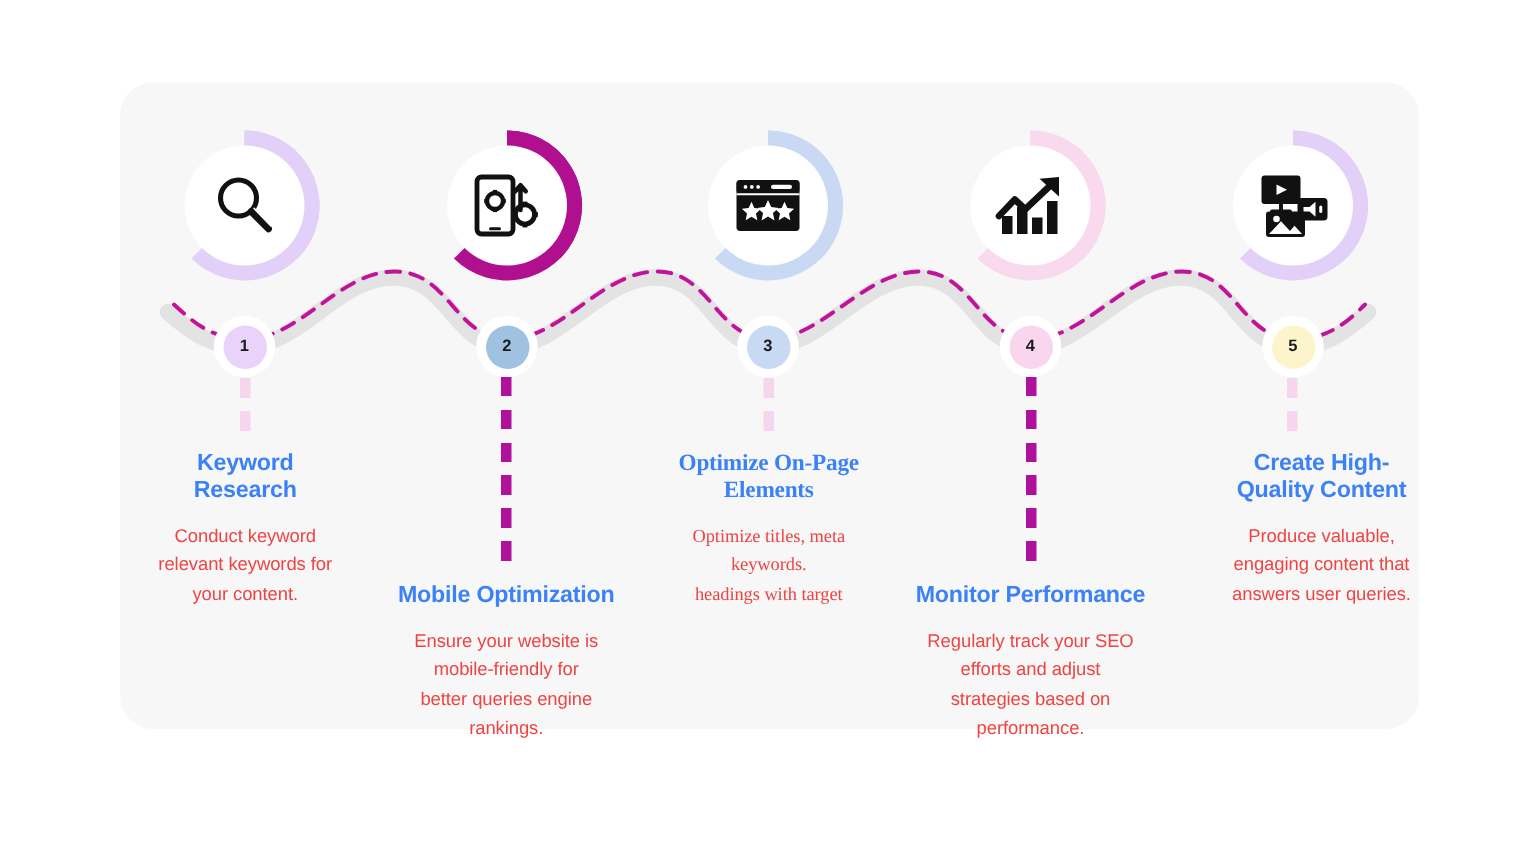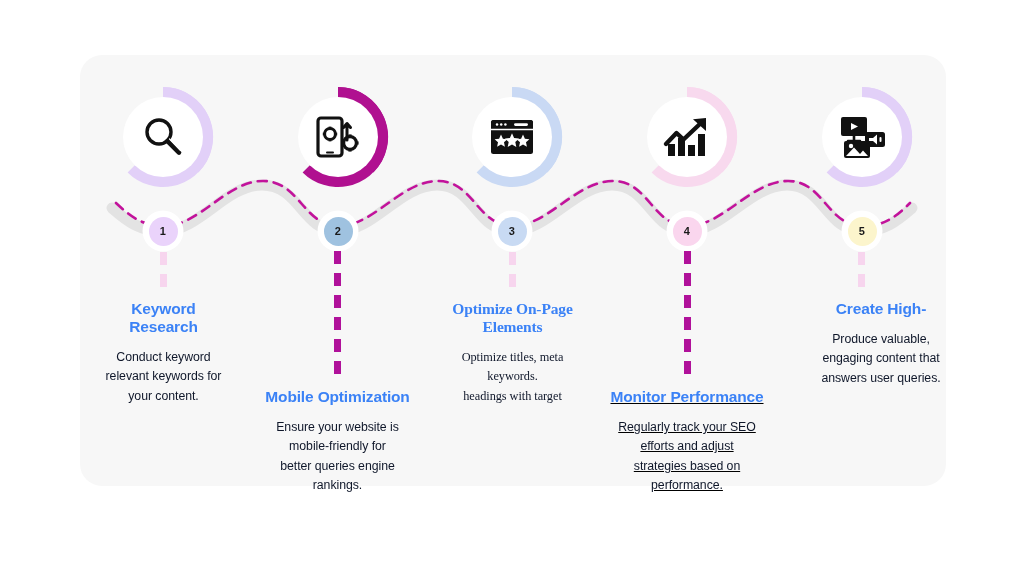--- a/index.html
+++ b/index.html
@@ -81,21 +81,21 @@
   }
   .step-title {
     font-size: 15.5px;
     font-weight: bold;
     color: #3b82f6;
     line-height: 18px;
     letter-spacing: -0.15px;
   }
   .step-desc {
     font-size: 12.3px;
-    color: #0f172a;
+    color: #ef4444;
     line-height: 19.3px;
     margin-top: 12px;
     letter-spacing: -0.05px;
   }
 </style>
 </head>
 <body>
 
 <div id="stage">
 
@@ -265,21 +265,21 @@
       </svg>
     </div>
   </div>
   <div class="marker" style="left:669px; top:213px;">
     <div class="marker-inner" style="background:#fad6ee;">
       <span>4</span>
     </div>
   </div>
   <div class="connector" style="left:684px; top:251px; height:131px;
               background: repeating-linear-gradient(#b0119a 0 13px, transparent 13px 22px);"></div>
-  <div class="text-block" style="left:598px; top:388px; width:178px;text-decoration:underline;">
+  <div class="text-block" style="left:598px; top:388px; width:178px;">
     <div class="step-title">
       <div>Monitor Performance</div>
     </div>
     <div class="step-desc">
       <div>Regularly track your SEO</div>
       <div>efforts and adjust</div>
       <div>strategies based on</div>
       <div>performance.</div>
     </div>
   </div>
@@ -310,20 +310,21 @@
   <div class="marker" style="left:844px; top:213px;">
     <div class="marker-inner" style="background:#fcf5cc;">
       <span>5</span>
     </div>
   </div>
   <div class="connector" style="left:858px; top:252px; height:42px;
               background: repeating-linear-gradient(#f7d5ee 0 13px, transparent 13px 22px);"></div>
   <div class="text-block" style="left:800px; top:300px; width:162px;">
     <div class="step-title">
       <div>Create High-</div>
+      <div>Quality Content</div>
     </div>
     <div class="step-desc">
       <div>Produce valuable,</div>
       <div>engaging content that</div>
       <div>answers user queries.</div>
     </div>
   </div>
 
 </div>
 

